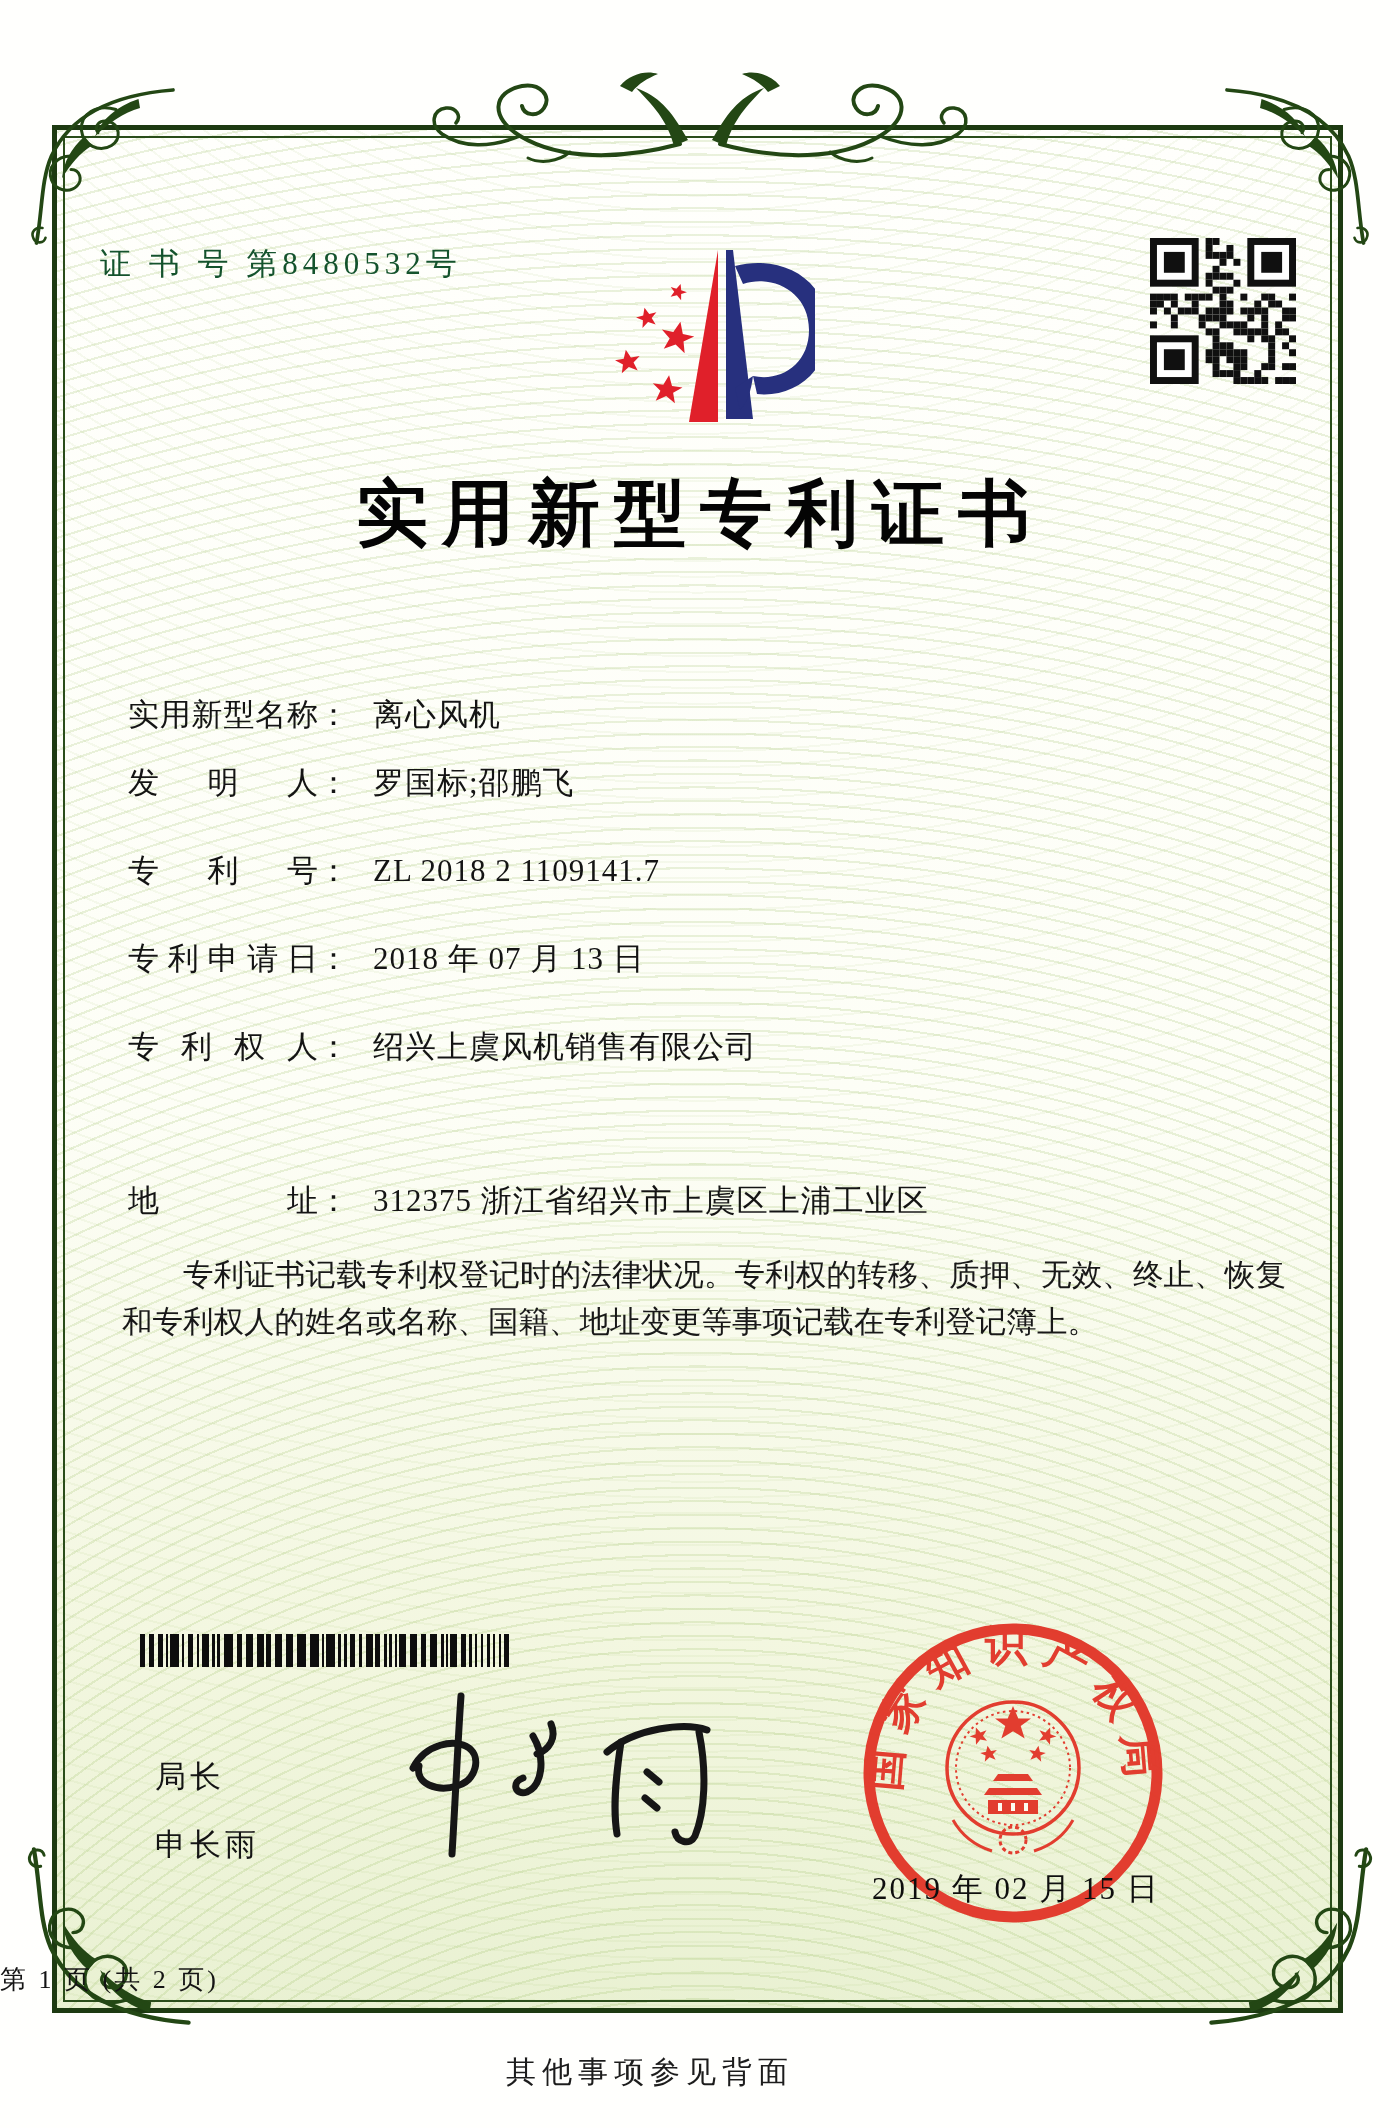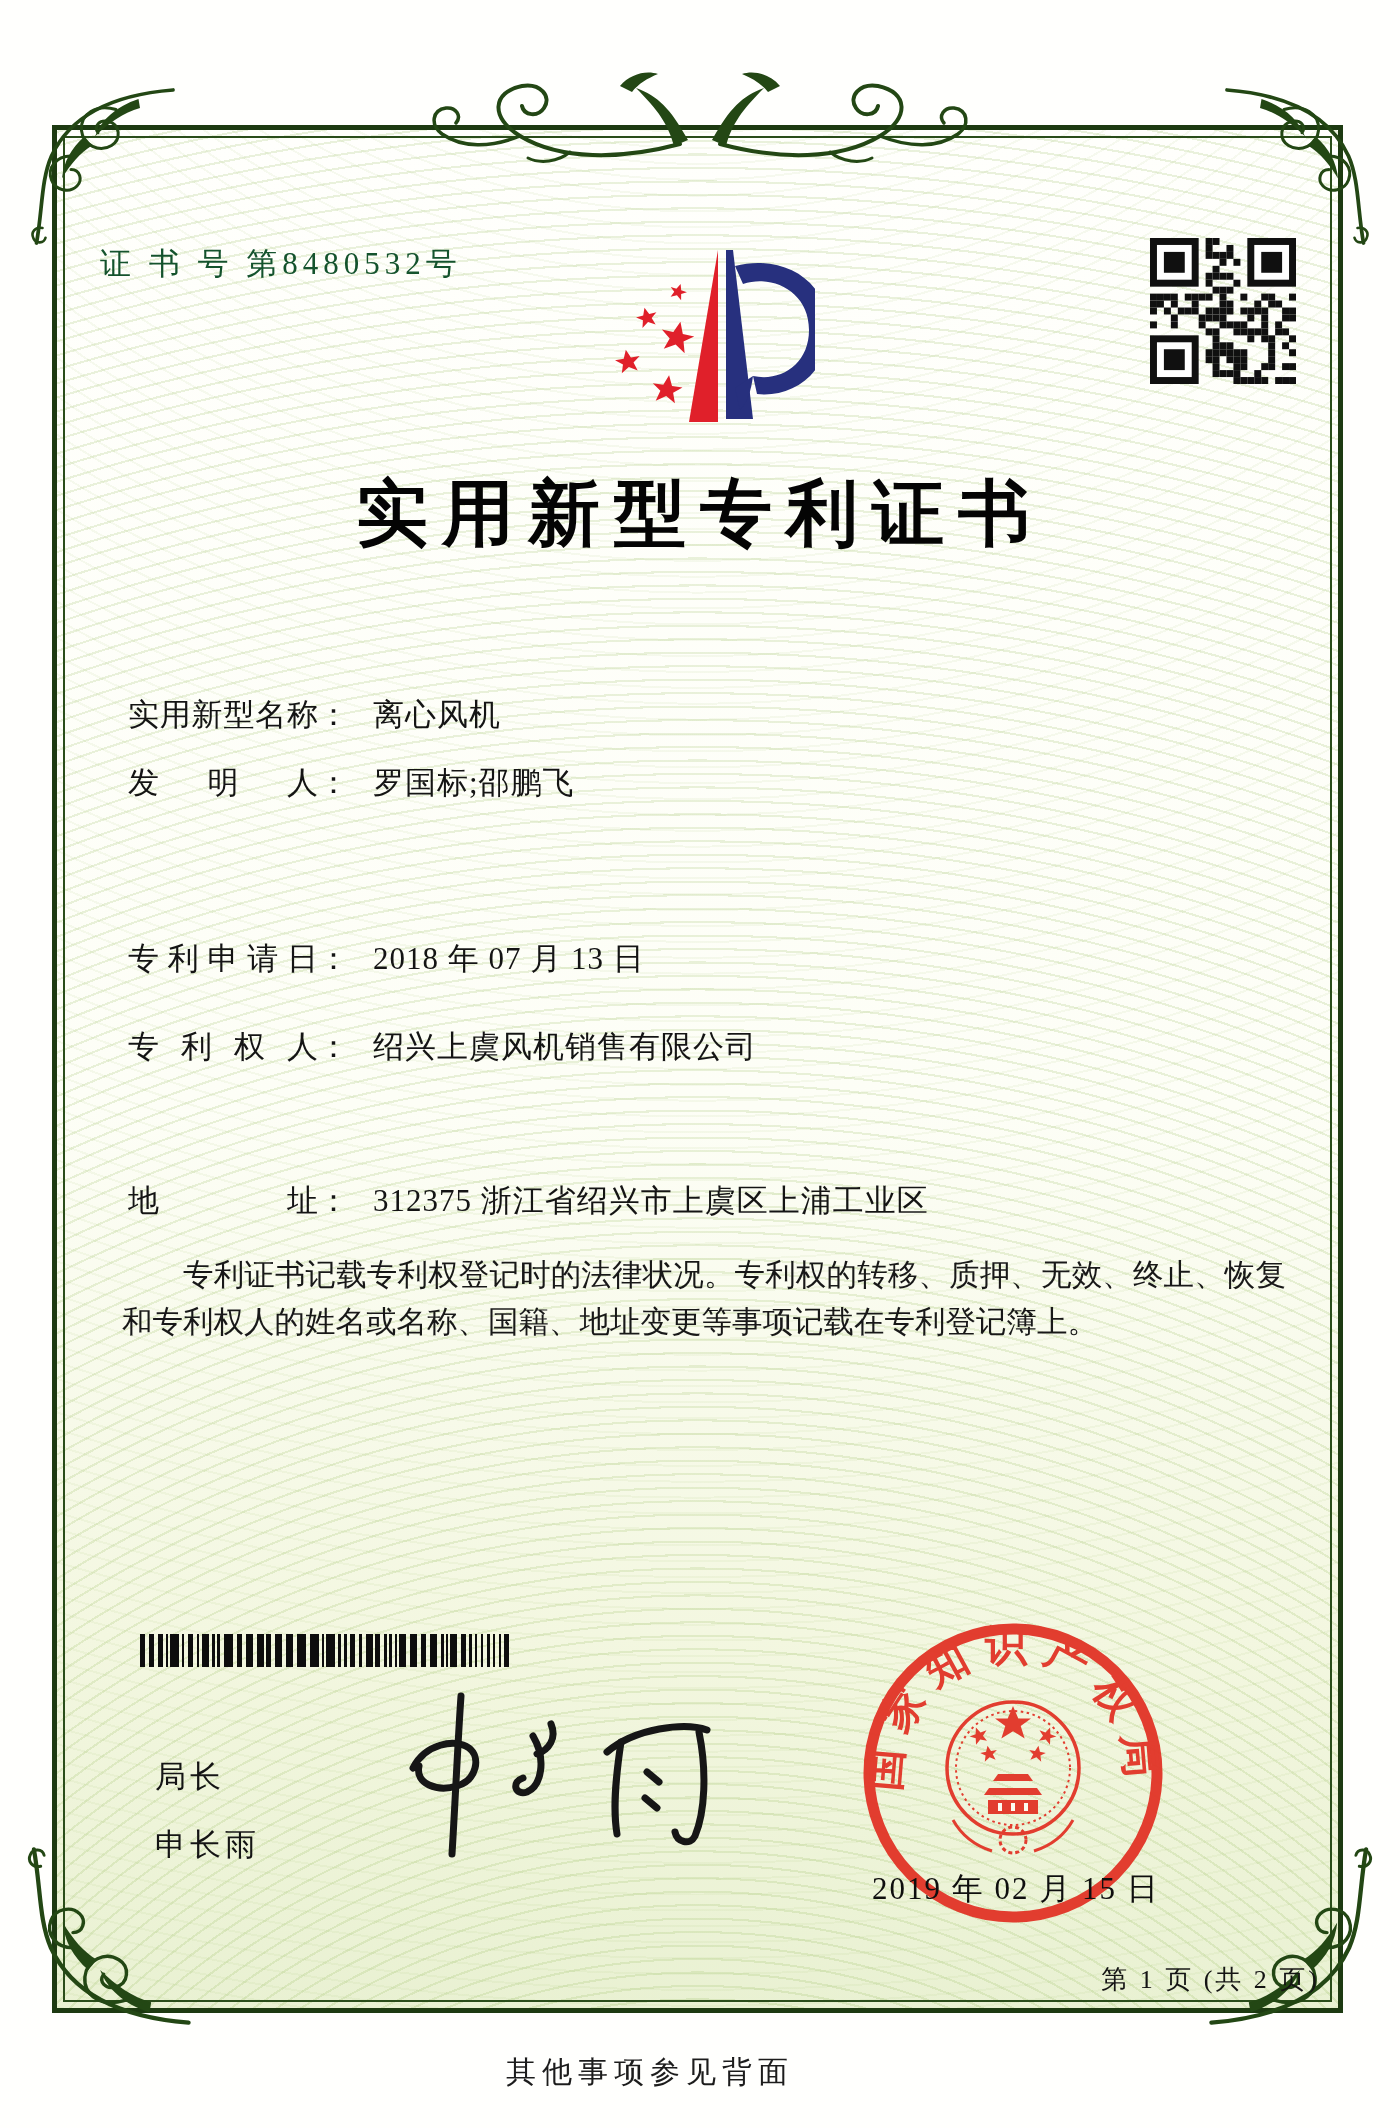--- a/index.html
+++ b/index.html
@@ -38,21 +38,21 @@
   .body-text{position:absolute;left:122px;width:1164px;top:1252px;z-index:4;
     font-size:30.5px;line-height:46.5px;text-align:justify;color:#181818;}
   .body-text p{margin:0;text-indent:2em;}
   .barcode{position:absolute;left:138px;top:1634px;width:378px;height:33px;z-index:4;fill:#0d0d0d;}
   .officer-title{position:absolute;left:155px;top:1756px;font-size:31px;z-index:4;letter-spacing:4px;}
   .officer-name{position:absolute;left:155px;top:1824px;font-size:31px;z-index:4;letter-spacing:4px;}
   .signature{position:absolute;left:355px;top:1686px;width:380px;height:180px;z-index:5;}
   .seal{position:absolute;left:848px;top:1608px;width:330px;height:330px;z-index:4;opacity:.97;}
   .seal-date{position:absolute;left:872px;top:1868px;font-size:31px;z-index:5;color:#0e0e0e;
     letter-spacing:2px;white-space:nowrap;}
-  .footer-page{position:absolute;left:0;right:80px;top:1962px;text-align:right;z-index:4;
+  .footer-page{position:absolute;left:0;right:80px;top:1962px;text-align:left;z-index:4;
     font-size:26px;letter-spacing:3px;}
   .back-note{position:absolute;left:0;right:100px;top:2052px;text-align:center;z-index:4;
     font-size:30px;letter-spacing:6px;color:#1c1c1c;}
   .green{stroke:#234714;fill:none;stroke-linecap:round;}
   .greenfill{fill:#234714;stroke:none;}
 </style>
 </head>
 <body>
 
 <div class="page">
@@ -258,20 +258,23 @@
     </svg>
 
   <div class="title">实用新型专利证书</div>
 
   <div class="row r1">
     <span class="flabel">实用新型名称</span><span class="fcolon">：</span><span class="fvalue">离心风机</span>
   </div>
   <div class="row r2">
     <span class="flabel">发明人</span><span class="fcolon">：</span><span class="fvalue">罗国标;邵鹏飞</span>
   </div>
+  <div class="row r3">
+    <span class="flabel">专利号</span><span class="fcolon">：</span><span class="fvalue">ZL 2018 2 1109141.7</span>
+  </div>
   <div class="row r4">
     <span class="flabel">专利申请日</span><span class="fcolon">：</span><span class="fvalue">2018 年 07 月 13 日</span>
   </div>
   <div class="row r5">
     <span class="flabel">专利权人</span><span class="fcolon">：</span><span class="fvalue">绍兴上虞风机销售有限公司</span>
   </div>
   <div class="row r6">
     <span class="flabel">地址</span><span class="fcolon">：</span><span class="fvalue">312375 浙江省绍兴市上虞区上浦工业区</span>
   </div>
 

